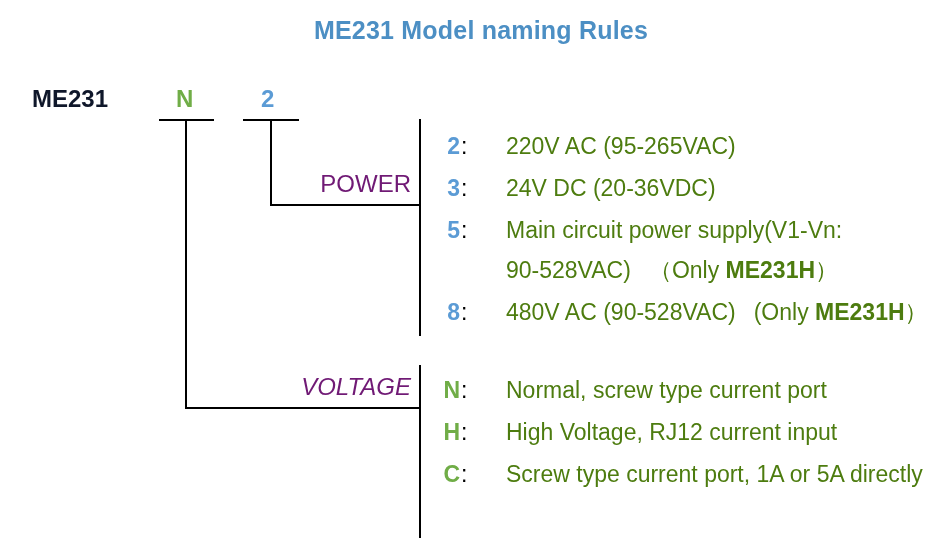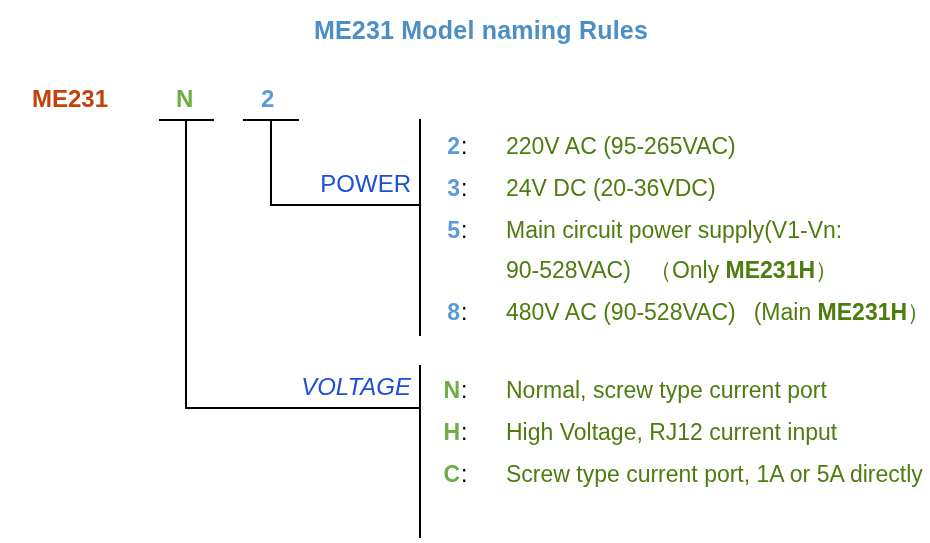--- a/index.html
+++ b/index.html
@@ -37,37 +37,37 @@
     letter-spacing: 0.2px;
   }
 
   
   .code-seg {
     position: absolute;
     font-size: 24px;
     font-weight: bold;
     white-space: nowrap;
   }
-  .code-model { left: 16px;  top: 85px; color: #c2410c; }
+  .code-model { left: 16px;  top: 85px; color: #0f172a; }
   .code-volt  { left: 160px; top: 85px; color: #70AD47; }
   .code-pow   { left: 245px; top: 85px; color: #5B9BD5; }
 
   
   .ln {
     position: absolute;
     background: #000000;
   }
   .h { height: 2px; }
   .v { width: 2px; }
 
   
   .group-label {
     position: absolute;
     font-size: 24px;
-    color: #1d4ed8;
+    color: #701a75;
     white-space: nowrap;
     text-align: right;
   }
   .lbl-power   { left: 180px; top: 170px; width: 215px; }
   .lbl-voltage { left: 150px; top: 373px; width: 245px; font-style: italic; }
 
   
   .opt-list {
     position: absolute;
     left: 414px;
@@ -160,21 +160,21 @@
     <div class="opt-row">
       <span class="opt-key blue">5</span>
       <span class="opt-colon">:</span>
       <div class="opt-text">Main circuit power supply(V1-Vn:</div>
       <div class="opt-text wrapcont"><span>90-528VAC)</span><span class="spacer-gap"></span><span>（Only </span><b>ME231H</b><span>）</span></div>
     </div>
 
     <div class="opt-row">
       <span class="opt-key blue">8</span>
       <span class="opt-colon">:</span>
-      <div class="opt-text"><span>480V AC (90-528VAC)</span><span class="spacer-gap"></span><span>(Main </span><b>ME231H</b><span>）</span></div>
+      <div class="opt-text"><span>480V AC (90-528VAC)</span><span class="spacer-gap"></span><span>(Only </span><b>ME231H</b><span>）</span></div>
     </div>
 
   </div>
 
   <div class="opt-list opts-voltage">
 
     <div class="opt-row">
       <span class="opt-key green">N</span>
       <span class="opt-colon">:</span>
       <div class="opt-text">Normal, screw type current port</div>

